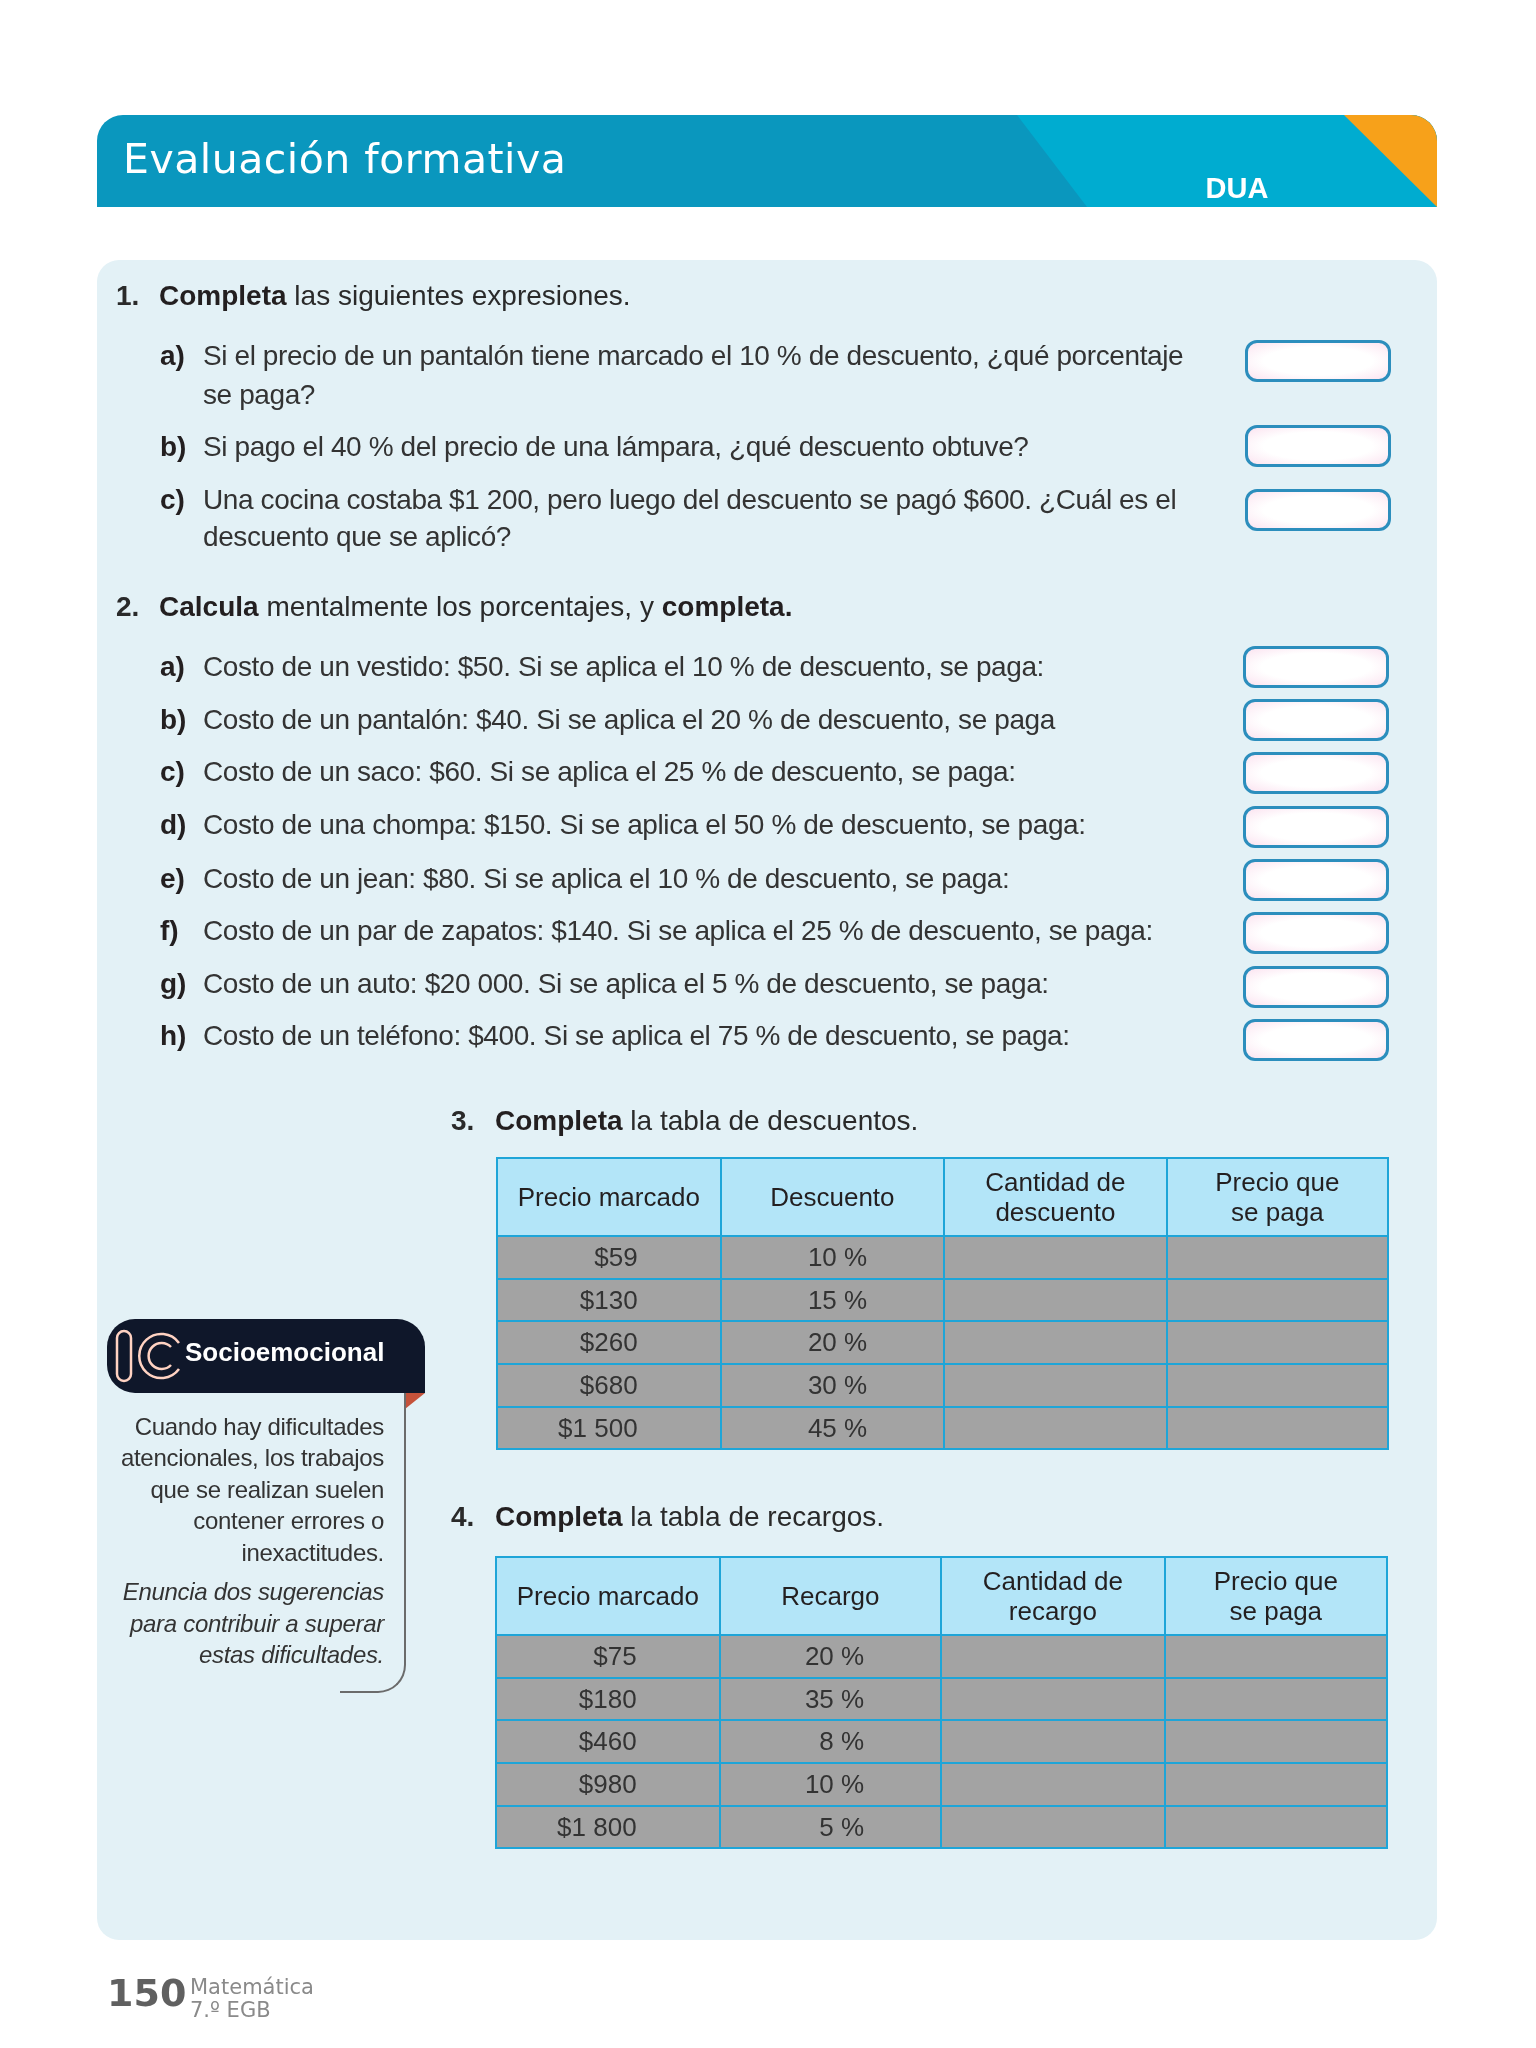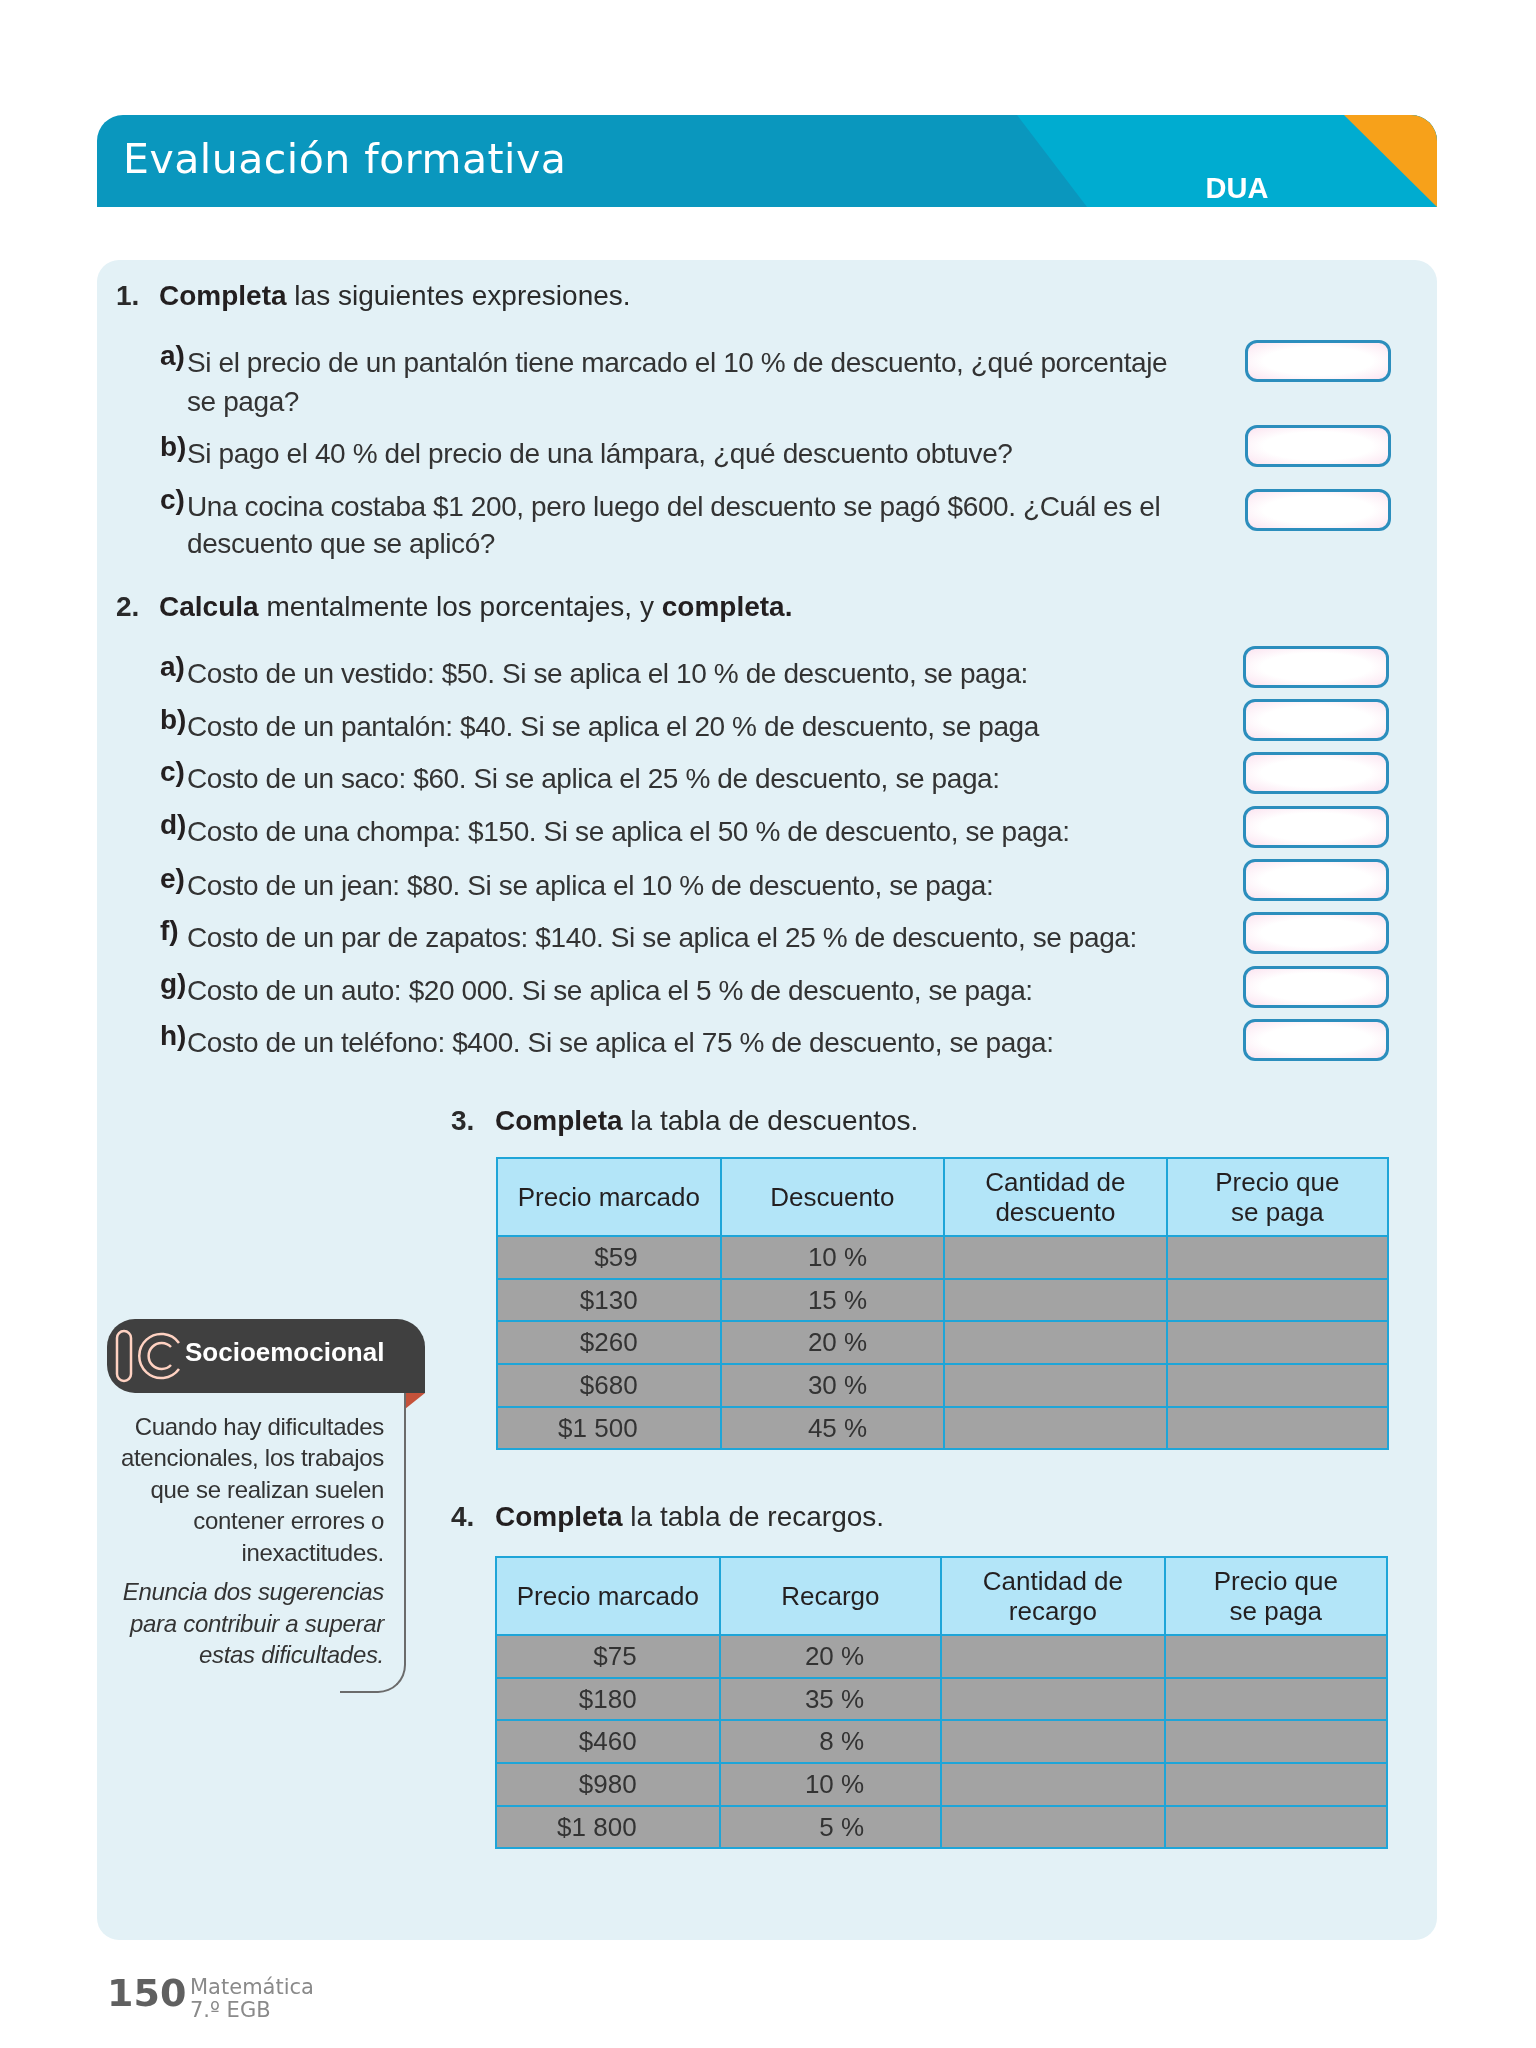--- a/index.html
+++ b/index.html
@@ -23,38 +23,38 @@
   .panel { position: absolute; left: 97px; top: 260px; width: 1340px; height: 1680px;
            background: #e3f1f6; border-radius: 22px; }
 
   .q { position: absolute; font-size: 28px; line-height: 34px; white-space: nowrap; color: #2a2a2a; }
   .q .num { position: absolute; left: 0; font-weight: bold; }
   .q .txt { position: absolute; left: 43px; }
   .b { font-weight: bold; color: #231f20; }
 
   .item { position: absolute; font-size: 28px; line-height: 38px; white-space: nowrap; color: #333; }
   .item .letter { position: absolute; left: 0; font-weight: bold; color: #231f20; }
-  .item .txt { position: absolute; left: 27px; letter-spacing: -0.4px; margin-top: 7px; }
+  .item .txt { position: absolute; left: 43px; letter-spacing: -0.4px; }
 
   .ans { position: absolute; width: 146px; height: 42px; border: 3px solid #2c8ebd;
          border-radius: 12px; background: radial-gradient(ellipse at center, #ffffff 55%, #fbe3f0 100%);
          cursor: text; }
 
   
   table.grid { position: absolute; border-collapse: collapse; background: #a3a3a3; }
   table.grid th, table.grid td { border: 2px solid #1ea5d8; font-size: 26px; color: #333;
          font-weight: normal; text-align: center; }
   table.grid th { background: #b3e5f8; line-height: 30px; color: #231f20; }
   table.grid td { height: 42.7px; padding: 0; }
   table.grid td.price { text-align: right; padding-right: 82px; }
   table.grid td.pct { text-align: right; padding-right: 76px; }
 
   
   .socio-tab { position: absolute; left: 107px; top: 1319px; width: 318px; height: 74px;
-               background: #404040; border-radius: 28px 28px 0 28px; }
+               background: #0f172a; border-radius: 28px 28px 0 28px; }
   .socio-fold { position: absolute; left: 405px; top: 1393px; width: 0; height: 0;
                 border-top: 16px solid #c5523a; border-right: 20px solid transparent; }
   .socio-tab .ic { position: absolute; left: 6px; top: 6px; width: 72px; height: 62px; }
   .socio-tab .label { position: absolute; left: 78px; top: 18px; font-size: 26px; font-weight: bold; color: #fff; }
   .socio-line { position: absolute; left: 340px; top: 1393px; width: 66px; height: 300px;
                 border-right: 2px solid #6b6b6b; border-bottom: 2px solid #6b6b6b;
                 border-bottom-right-radius: 28px; }
   .socio-text { position: absolute; left: 100px; width: 284px; text-align: right; font-size: 24px;
                 line-height: 31.5px; color: #333; letter-spacing: -0.3px; }
   .socio-text.it { font-style: italic; }

